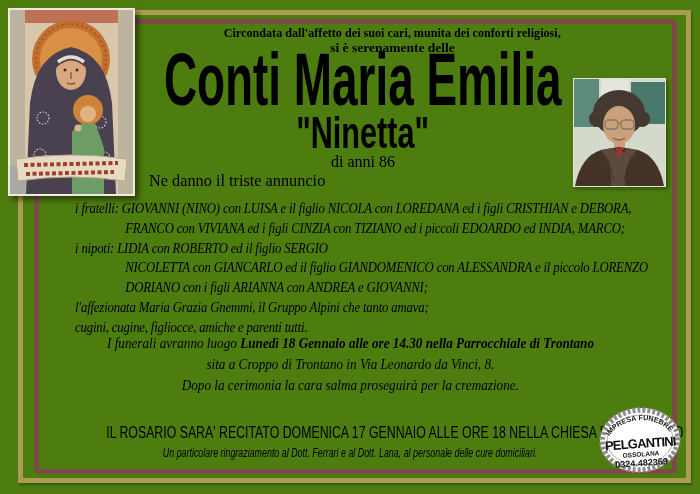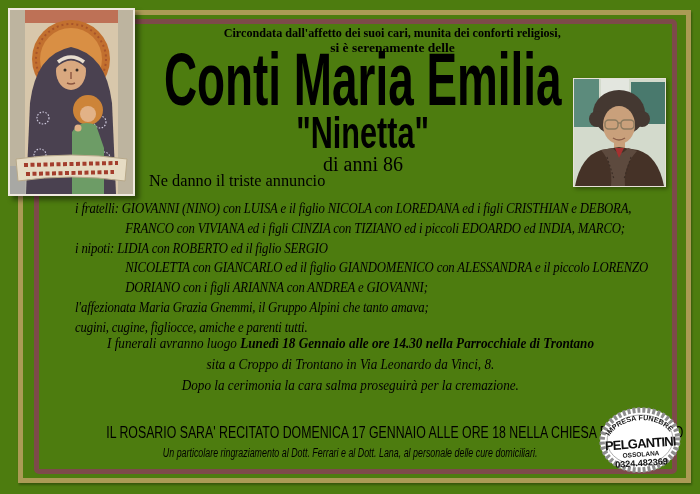--- a/index.html
+++ b/index.html
@@ -35,21 +35,21 @@
             font-size:13.5px; font-weight:bold; }
   .title  { position:absolute; left:26px; right:0; top:44px; text-align:center;
             font-family:"Liberation Sans", sans-serif; font-weight:bold;
             font-size:74px; line-height:72px; white-space:nowrap; }
   .title .sq { display:inline-block; transform:scaleX(.62); transform-origin:center; }
   .nickname { position:absolute; left:26px; right:0; top:112px; text-align:center;
             font-family:"Liberation Sans", sans-serif; font-weight:bold;
             font-size:45px; line-height:42px; white-space:nowrap; }
   .nickname .sq { display:inline-block; transform:scaleX(.68); transform-origin:center; }
   .age    { position:absolute; left:26px; right:0; top:153px; text-align:center;
-            font-size:20px; }
+            font-size:16px; }
   .announce { position:absolute; left:149px; top:170px; font-size:17.5px;
             white-space:nowrap; }
   .announce .sq { display:inline-block; transform:scaleX(.93); transform-origin:left center; }
 
   .family { position:absolute; left:75px; top:199px; font-style:italic;
             font-size:14.5px; line-height:19.8px; white-space:nowrap;
             transform:scaleX(.88); transform-origin:left top; letter-spacing:-0.2px; }
   .family .indent { padding-left:57px; }
 
   .funeral { position:absolute; left:40px; right:40px; top:332px; text-align:center;

